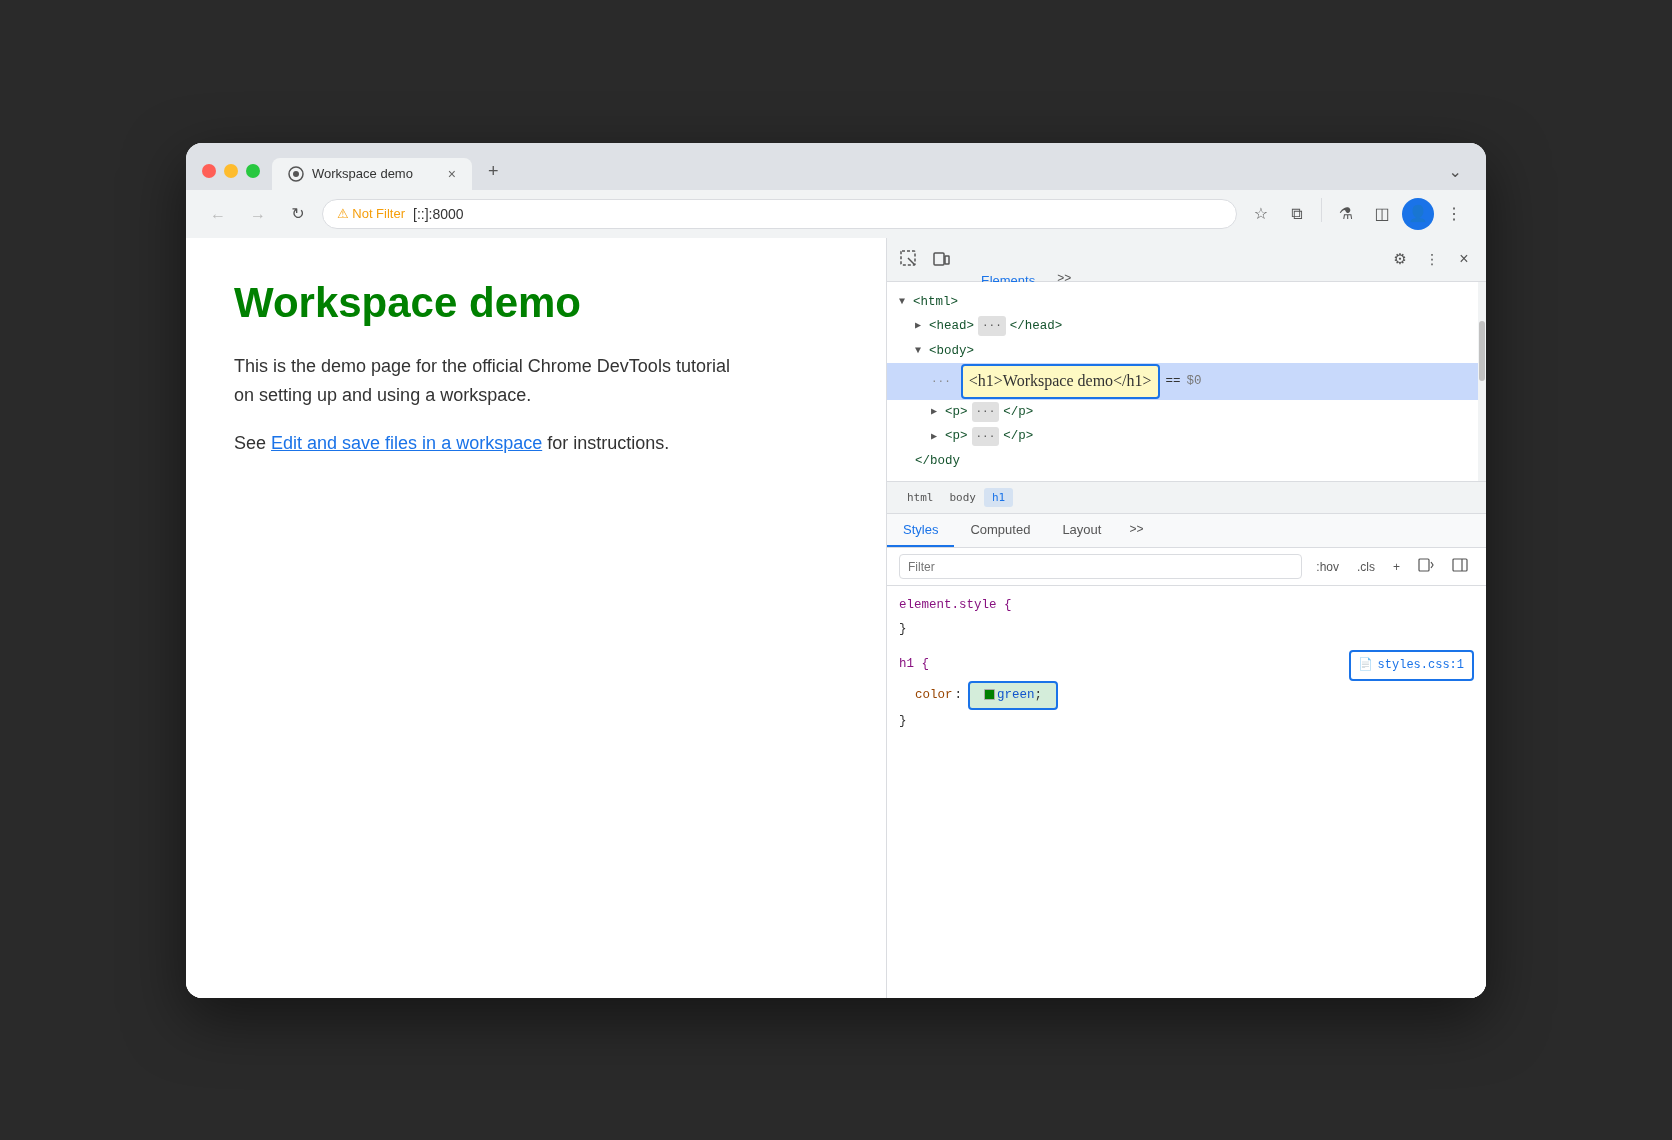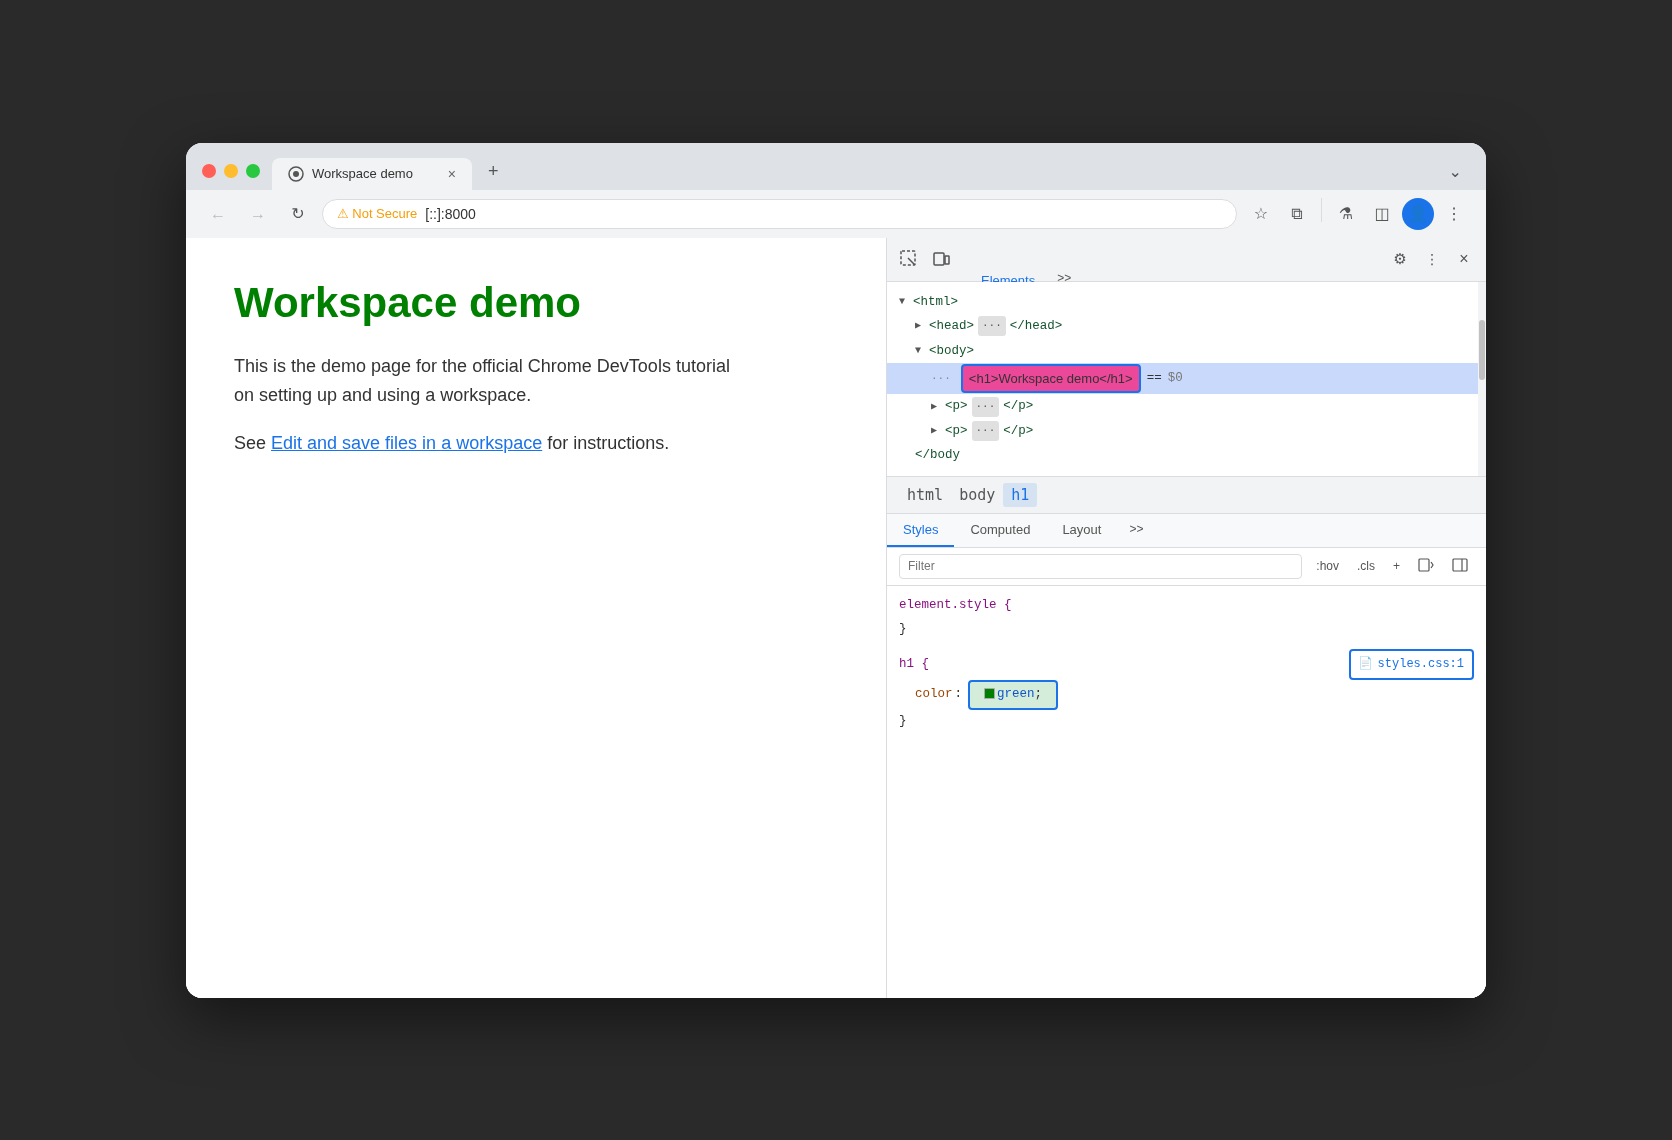--- a/index.html
+++ b/index.html
@@ -313,34 +313,34 @@
 
     .tag-color { color: #14532d; }
     .dom-equals { color: #333; }
     .dollar-zero { color: #777; }
 
     .highlight-box {
       display: inline-block;
       border: 2.5px solid #1a73e8;
       border-radius: 4px;
       padding: 1px 6px;
-      font-family: Liberation Sans, sans-serif;
-      font-size: 13px;
-      background: #ec4899;
+      font-family: Liberation Serif, serif;
+      font-size: 16px;
+      background: #fef9c3;
     }
 
     
     .breadcrumb-bar {
       display: flex;
       gap: 0;
       padding: 6px 12px;
       background: #f1f3f4;
       border-bottom: 1px solid #dadce0;
       font-family: monospace;
-      font-size: 15px;
+      font-size: 11px;
     }
 
     .breadcrumb-item {
       padding: 3px 8px;
       cursor: pointer;
       border-radius: 3px;
       color: #555;
     }
 
     .breadcrumb-item.active {
@@ -492,21 +492,21 @@
     <div class="nav-btn disabled">
       <span>←</span>
     </div>
     <div class="nav-btn disabled">
       <span>→</span>
     </div>
     <div class="nav-btn">
       <span>↻</span>
     </div>
     <div class="address-bar">
-      <span class="address-warning">⚠ Not Secure</span>
+      <span class="address-warning">⚠ Not Filter</span>
       <span class="address-text">[::]:8000</span>
     </div>
     <div class="nav-actions">
       <div class="nav-action-btn">
         <span>☆</span>
       </div>
       <div class="nav-action-btn">
         <span>⧉</span>
       </div>
       <div style="width:1px;height:24px;background:#dadce0;margin:0 4px;"></div>

